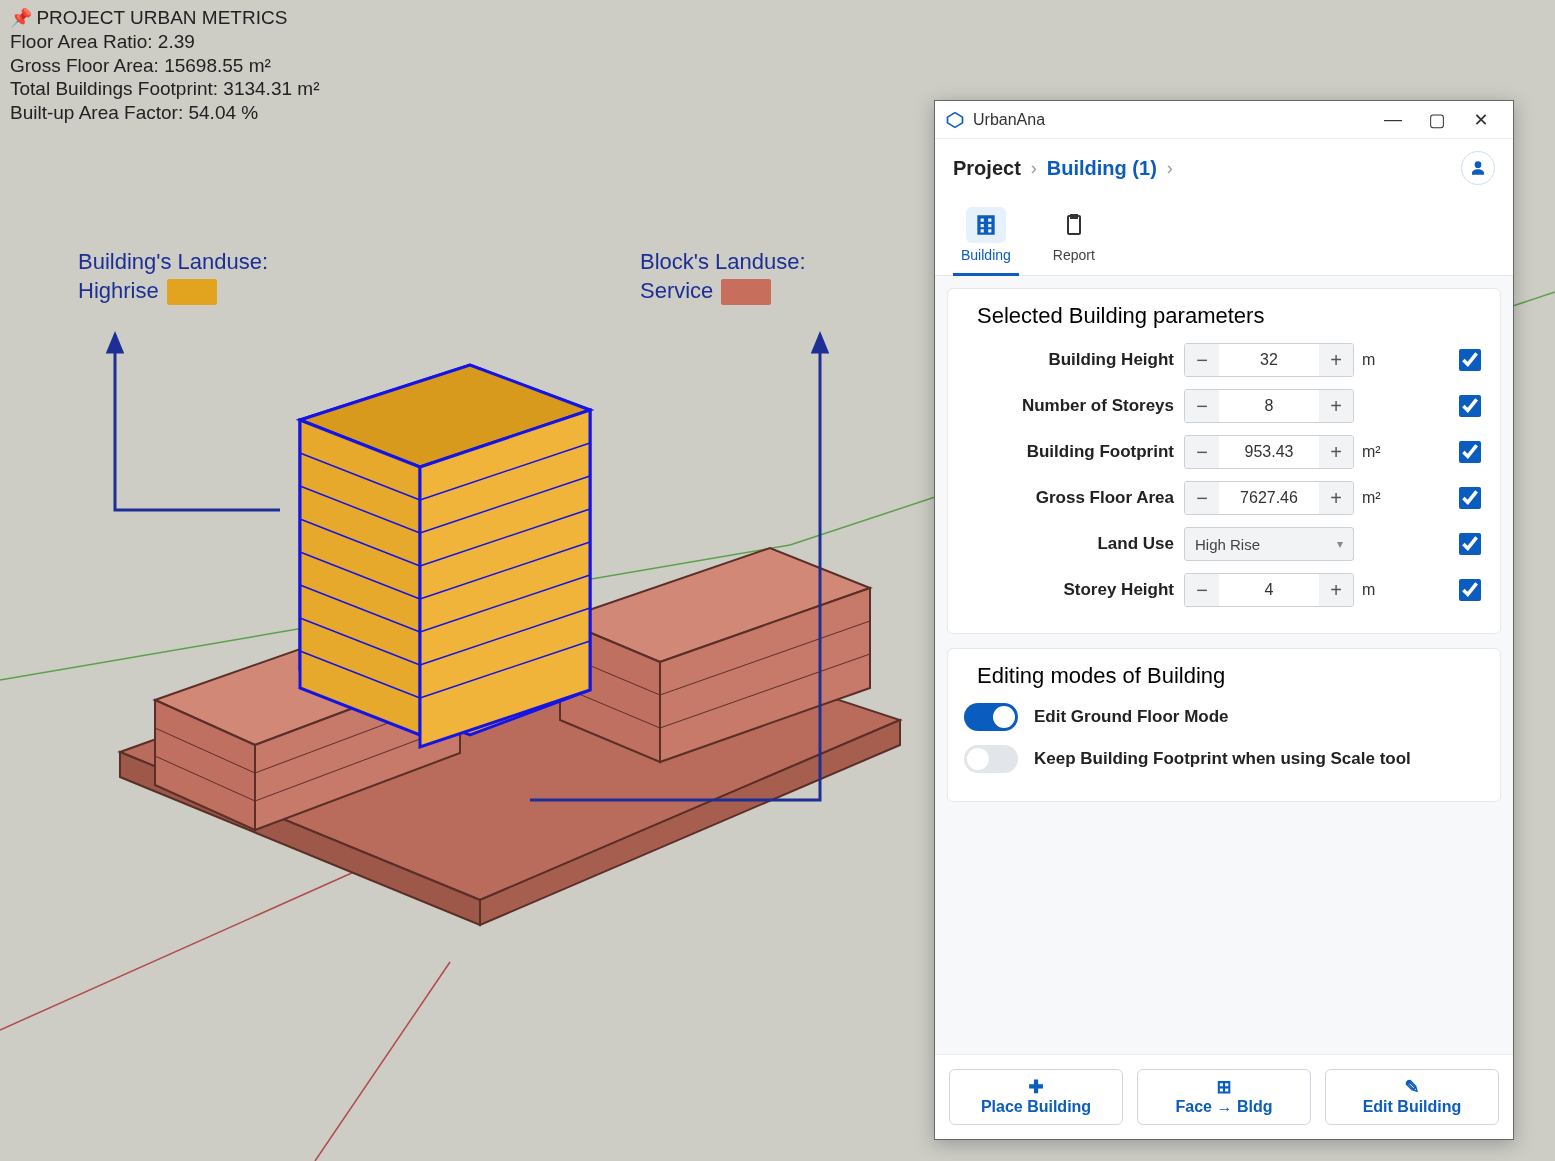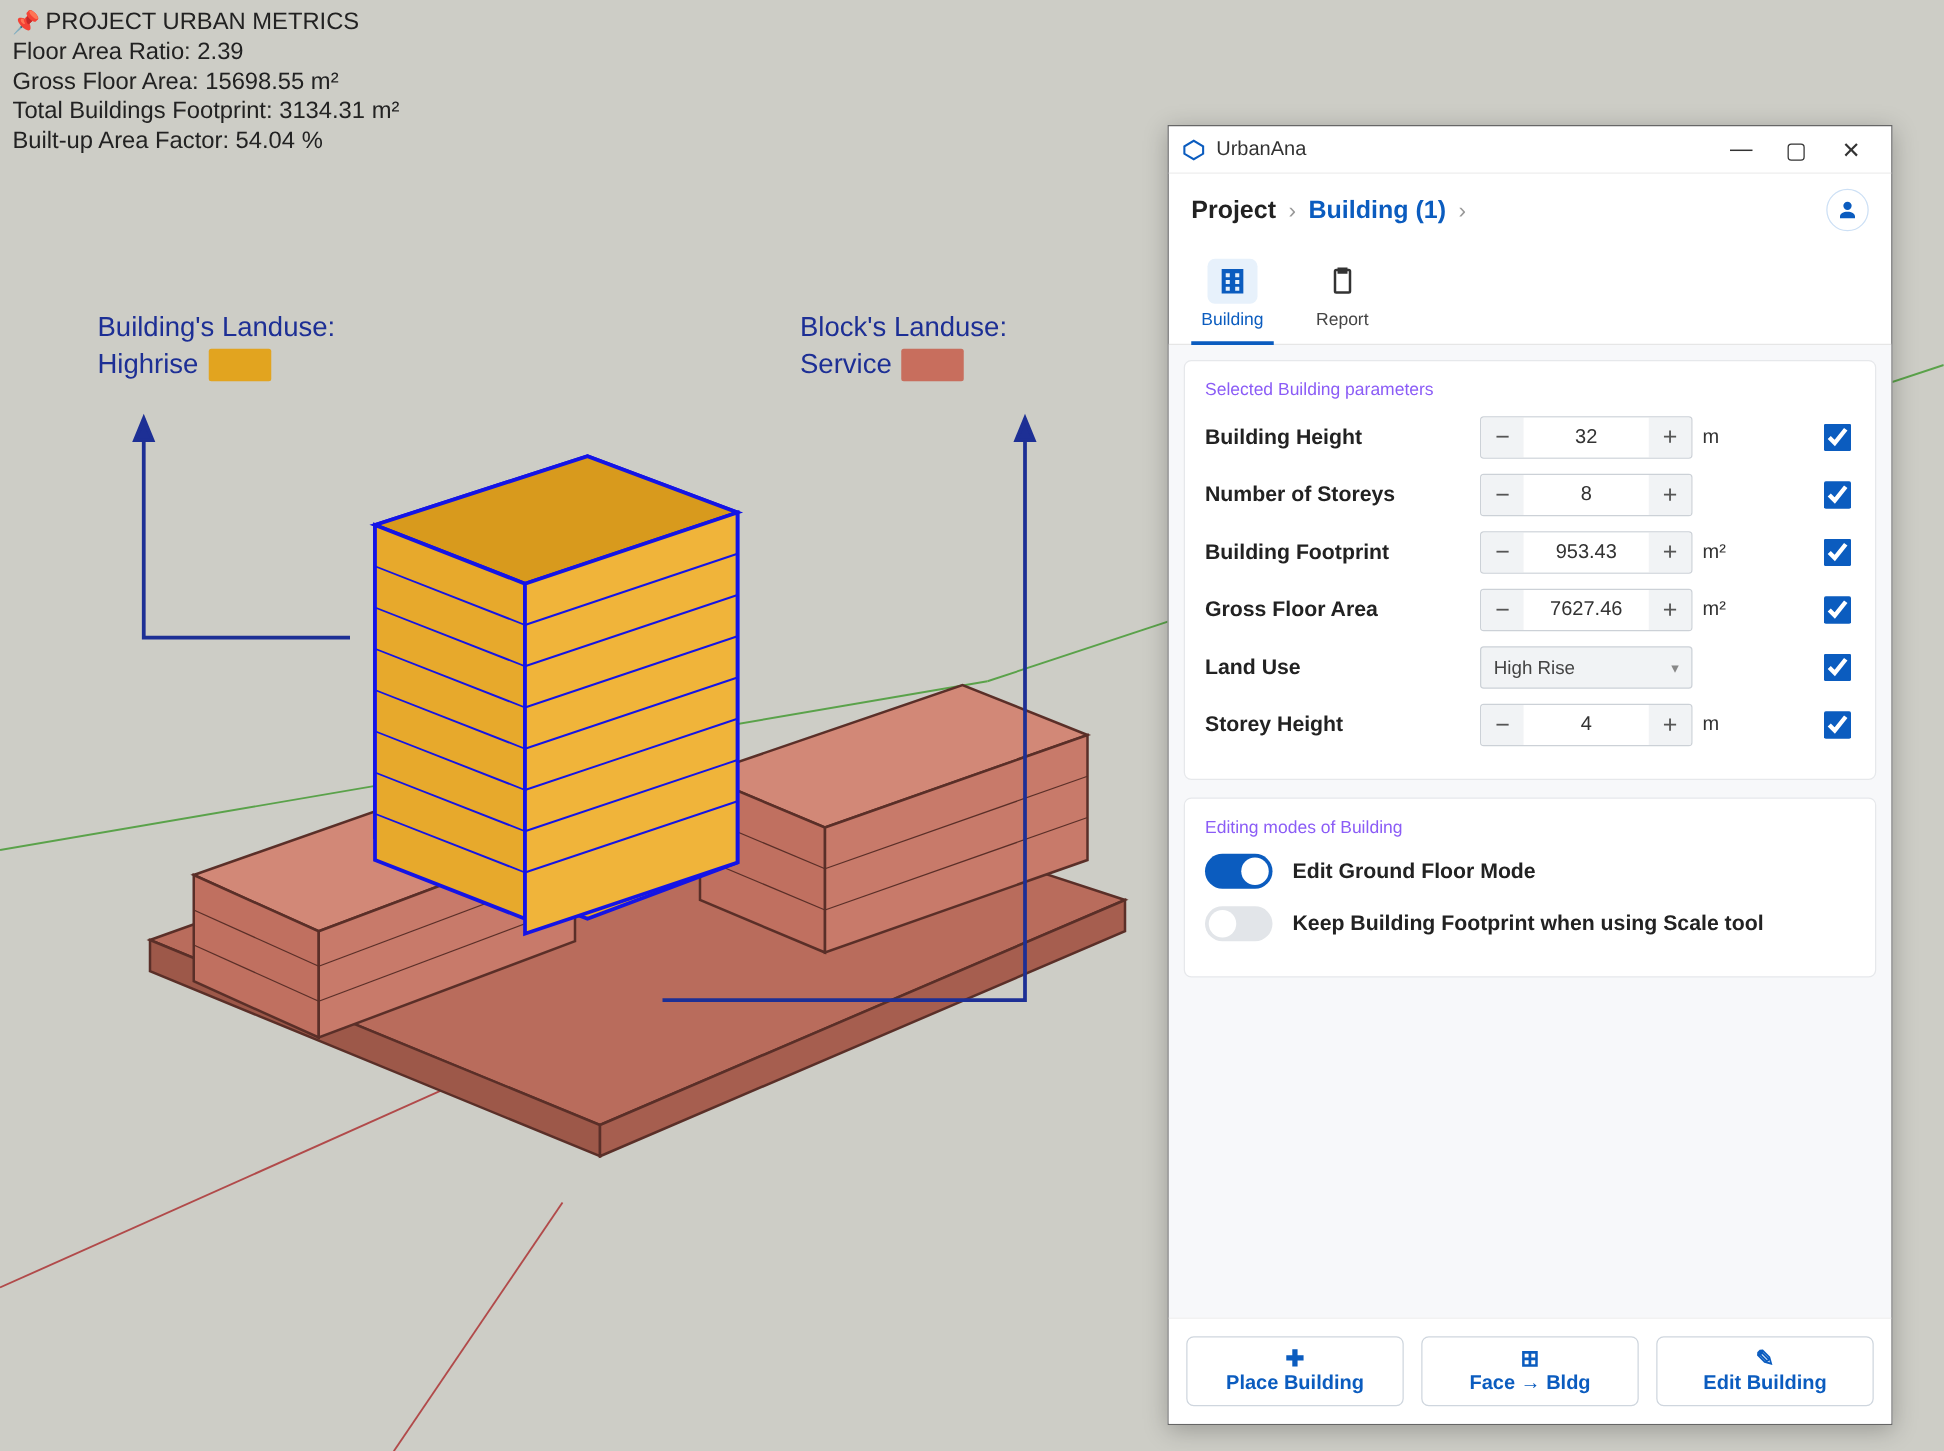--- a/index.html
+++ b/index.html
@@ -37,23 +37,23 @@
   .crumbs .avatar { width:34px; height:34px; border:1px solid #cde0f5; border-radius:50%; display:flex; align-items:center; justify-content:center; color:#0b5cbf; font-size:18px; }
 
   .tabs { display:flex; gap:26px; padding:10px 36px 0 18px; border-bottom:1px solid #e6e6e6; }
   .tab { display:flex; flex-direction:column; align-items:center; gap:4px; padding:6px 8px 10px; cursor:pointer; font-size:14px; color:#444; }
   .tab.active { color:#0b5cbf; border-bottom:3px solid #0b5cbf; margin-bottom:-1px; }
   .tab.active .tabicon { background:#e7f1fb; border-radius:6px; }
   .tabicon { width:40px; height:36px; display:flex; align-items:center; justify-content:center; }
 
   .body { flex:1; padding:12px; overflow:hidden; background:#f7f8fa; display:flex; flex-direction:column; gap:14px; }
   .card { background:#fff; border:1px solid #e6e8eb; border-radius:6px; padding:14px 16px; }
-  .card h3 { margin:0 0 14px 0; font-size:14px; font-weight:400; color:#8b5cf6; }
+  .card h3 { margin:0 0 14px 13px; font-size:22px; font-weight:400; color:#000000; }
   .row { display:flex; align-items:center; margin-bottom:12px; }
-  .row .lbl { width:220px; text-align:left; font-size:17px; color:#222; padding-right:10px; font-weight:600; }
+  .row .lbl { width:220px; text-align:right; font-size:17px; color:#222; padding-right:10px; font-weight:600; }
   .stepper { display:flex; align-items:center; border:1px solid #ccd1d7; border-radius:3px; overflow:hidden; height:34px; }
   .stepper button { width:34px; height:100%; border:none; background:#f1f3f5; color:#555; font-size:20px; cursor:pointer; }
   .stepper input { width:100px; border:none; text-align:center; font-size:16px; color:#333; height:100%; outline:none; }
   .unit { width:34px; font-size:16px; color:#333; margin-left:8px; }
   .chk { margin-left:auto; width:22px; height:22px; accent-color:#0b5cbf; }
   .select { width:170px; height:34px; border:1px solid #ccd1d7; border-radius:3px; background:#f1f3f5; display:flex; align-items:center; padding:0 10px; justify-content:space-between; font-size:15px; color:#444; cursor:pointer;}
   .select .chev { color:#888; font-size:12px; }
 
   .toggle-row { display:flex; align-items:center; gap:16px; margin-bottom:14px; }
   .toggle { width:54px; height:28px; border-radius:14px; position:relative; cursor:pointer; }

